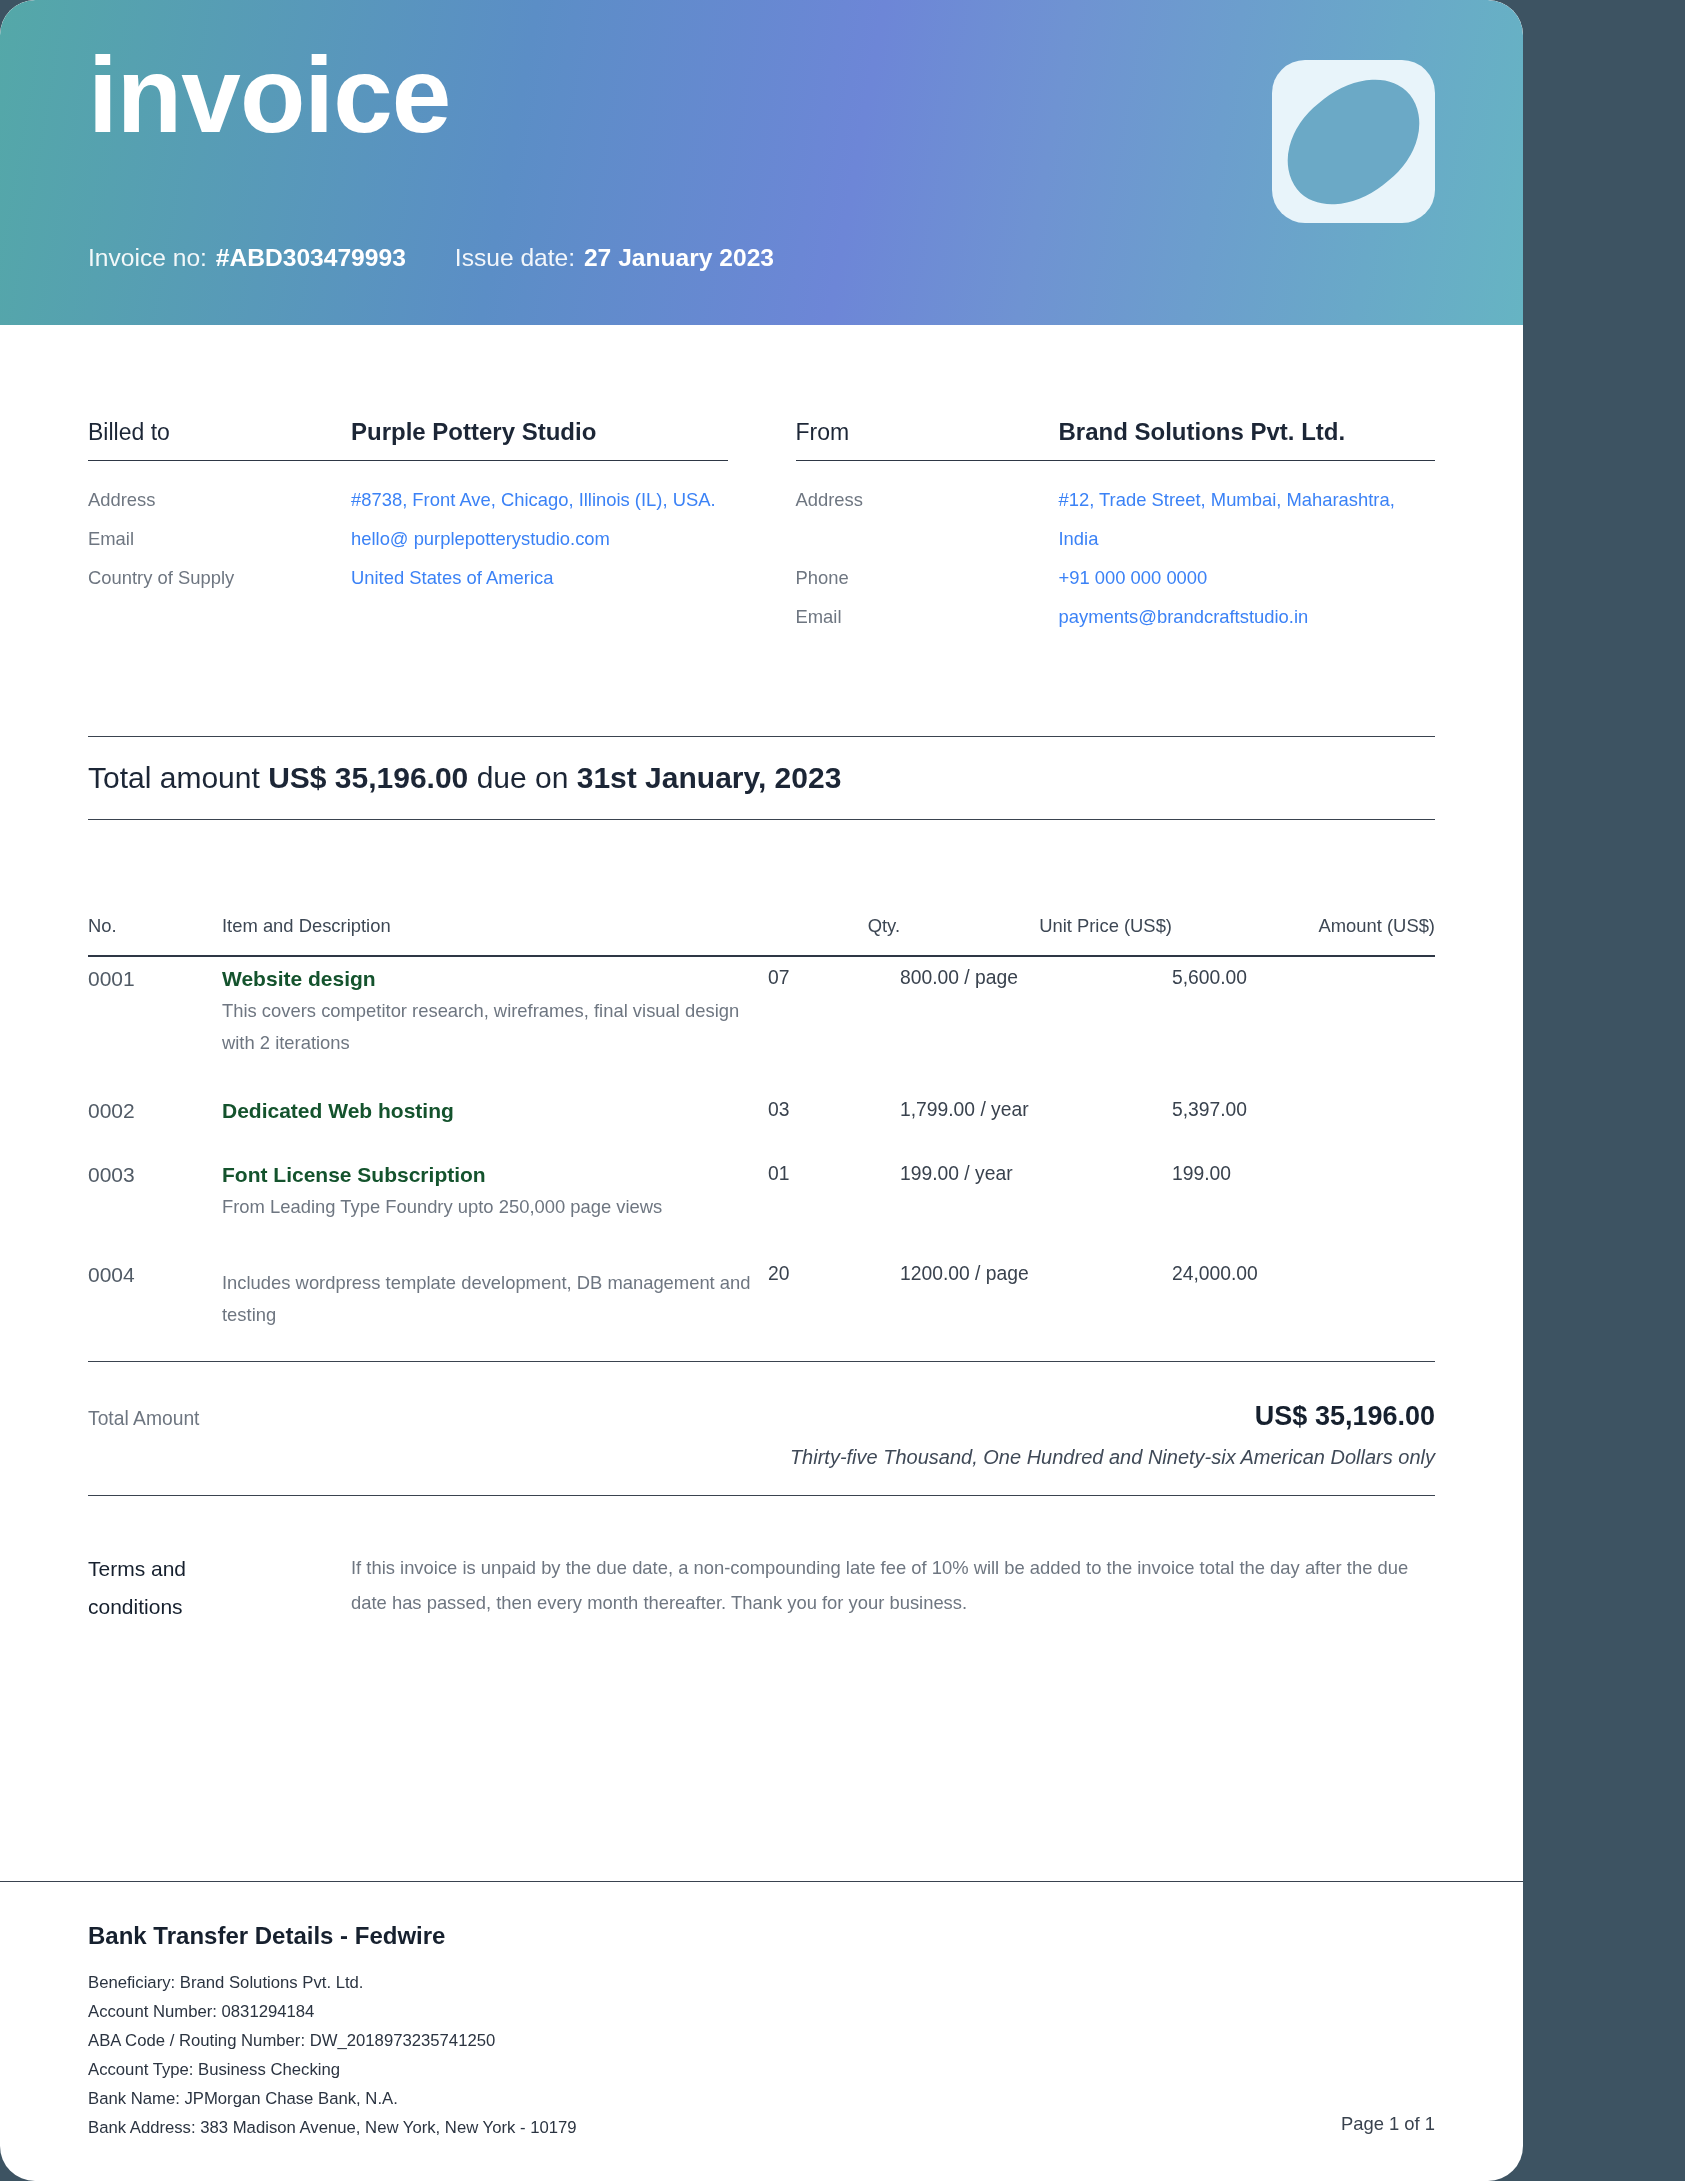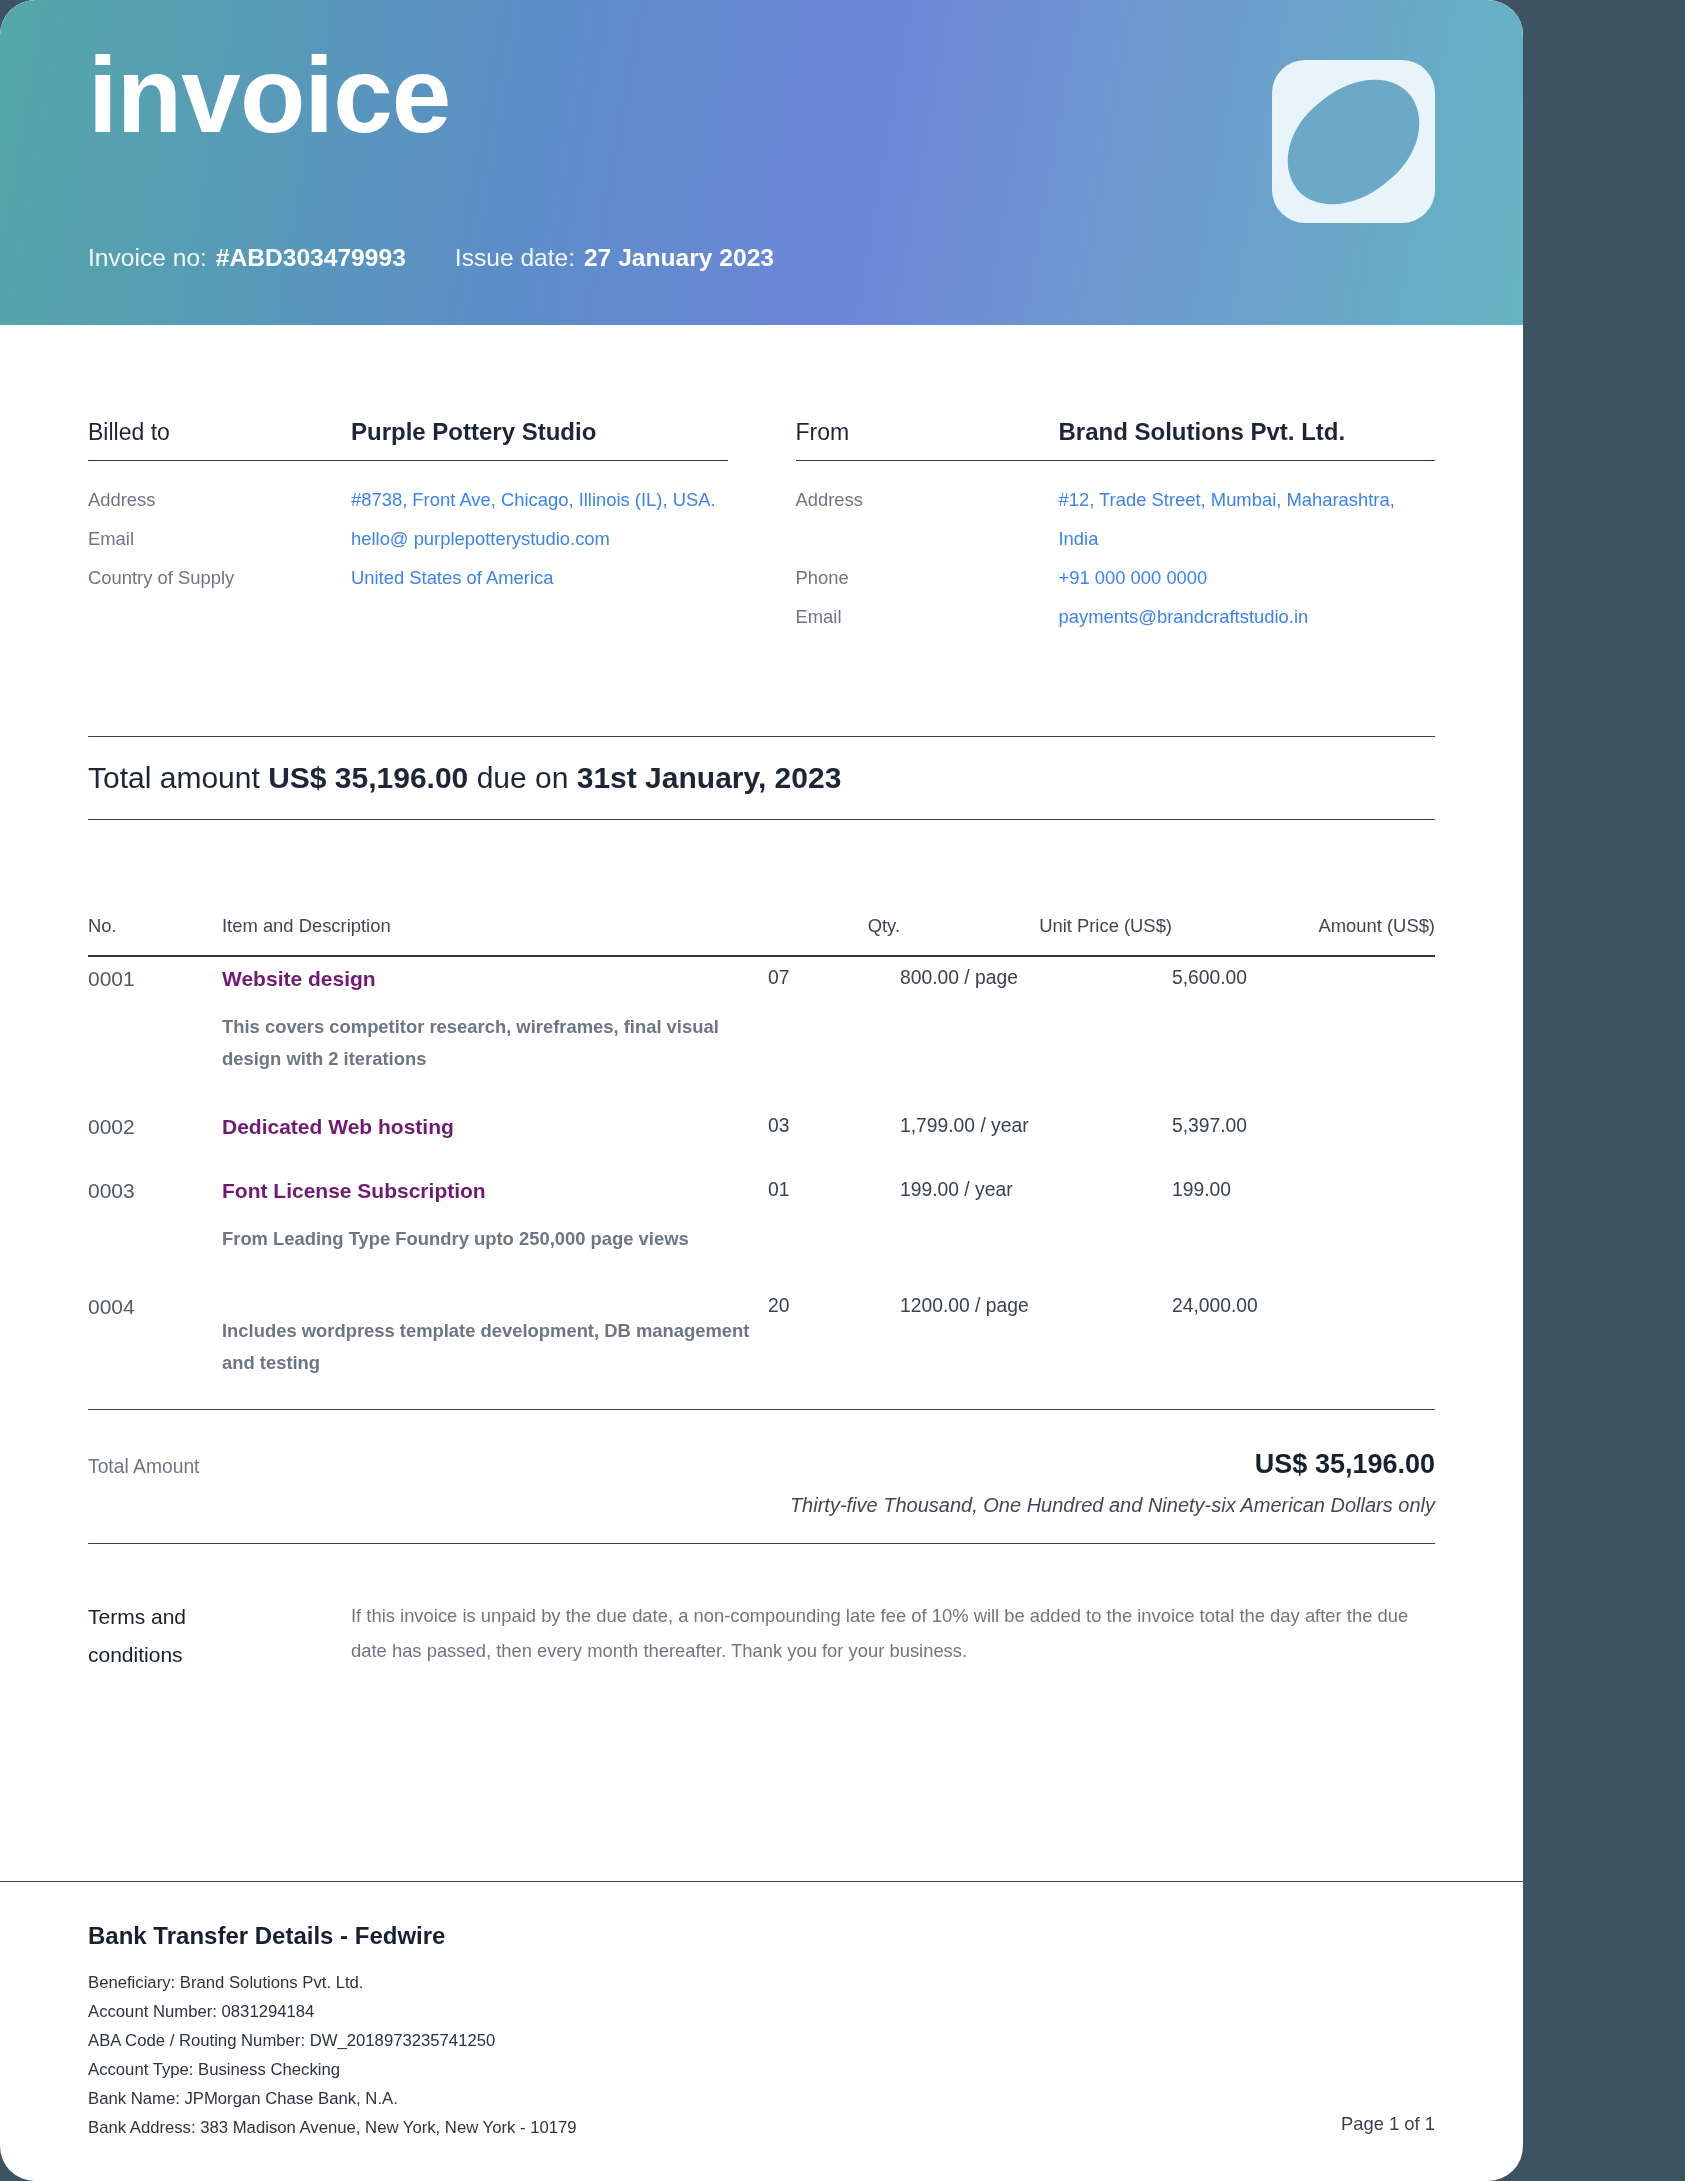--- a/index.html
+++ b/index.html
@@ -75,22 +75,22 @@
   .summary b { font-weight:700; }
 
   
   .items { margin-top:95px; }
   .tgrid { display:grid; grid-template-columns:134px 1fr 132px 272px 263px; }
   .thead { padding-bottom:17.6px; border-bottom:2.6px solid #2e3745; }
   .thead .cell { font-size:18.4px; color:#3d4754; }
   .cell.r { text-align:right; }
   .trow { padding-top:10px; padding-bottom:30px; }
   .item-no    { font-size:21px; color:#515b66; }
-  .item-title { font-size:21px; font-weight:600; color:#701a75; }
-  .item-desc  { margin-top:20px; max-width:553px; font-size:18.4px; line-height:32px; color:#6e7681; font-weight:700; }
+  .item-title { font-size:21px; font-weight:600; color:#14532d; }
+  .item-desc  { margin-top:4px; max-width:553px; font-size:18.4px; line-height:32px; color:#6e7681; font-weight:400; }
   .item-desc:empty { display:none; margin:0; }
   .num { font-size:19.3px; color:#39424e; }
   .table-end { border-bottom:1.8px solid #3a434f; }
 
   .total-block { padding-top:39px; padding-bottom:26px; border-bottom:1.8px solid #3a434f; }
   .total-line { display:flex; justify-content:space-between; align-items:baseline; }
   .total-label { font-size:19.3px; color:#6e7681; }
   .total-amount { font-size:27px; font-weight:700; color:#16202e; }
   .total-words { margin-top:14px; text-align:right; font-size:20px; font-style:italic; color:#3f4957; }
 

